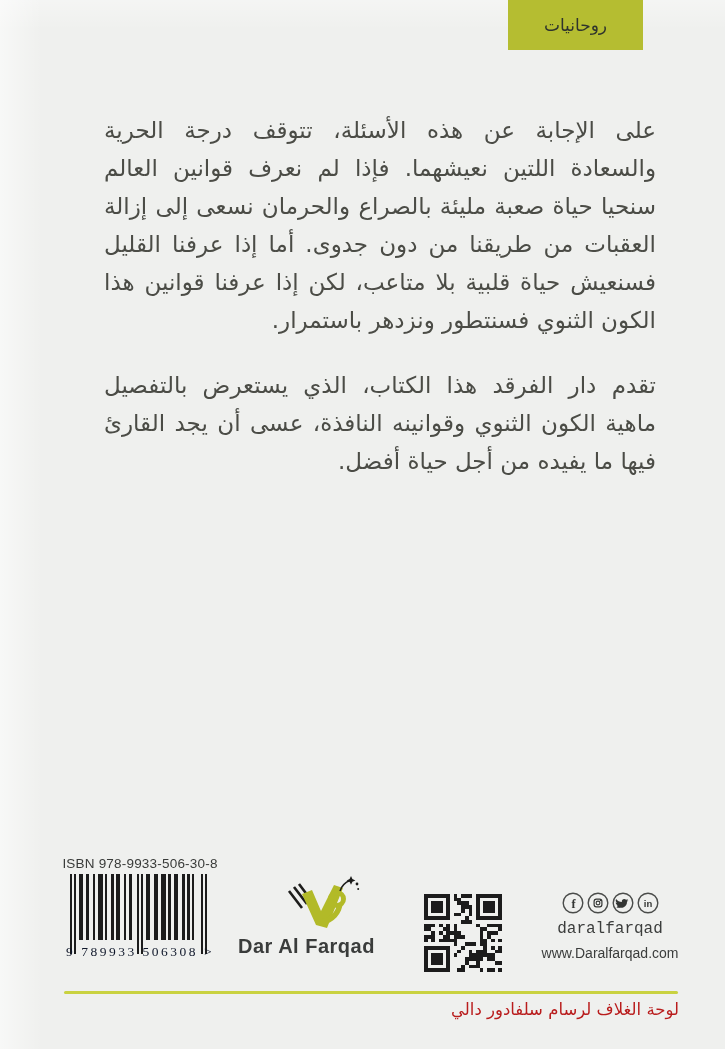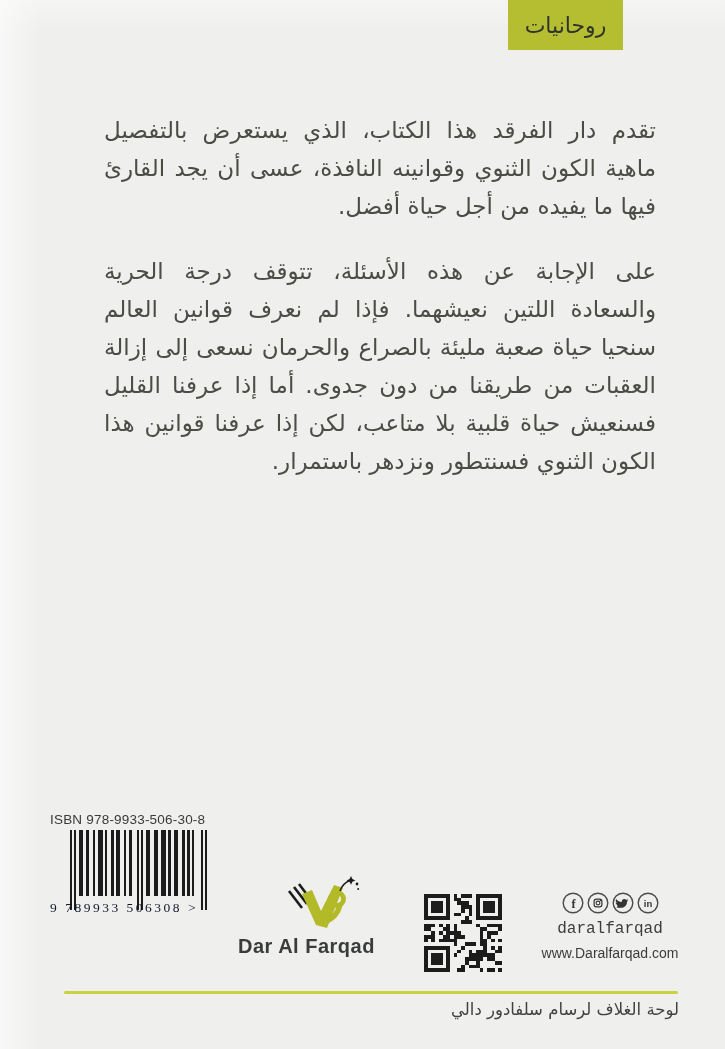--- a/index.html
+++ b/index.html
@@ -3,59 +3,59 @@
 <meta charset="utf-8">
 <style>
   html,body{margin:0;padding:0;}
   body{width:725px;height:1049px;position:relative;overflow:hidden;
        background:#eff0ee;font-family:"DejaVu Sans",sans-serif;}
   .page{position:absolute;inset:0;}
   .page::before{content:"";position:absolute;inset:0;pointer-events:none;
        background:linear-gradient(to right, rgba(255,255,255,.55), rgba(255,255,255,0) 42px),
                   linear-gradient(to bottom, rgba(255,255,255,.35), rgba(255,255,255,0) 30px);}
   
-  .badge{position:absolute;left:508px;top:0;width:115px;height:50px;background:#b5bd31;
+  .badge{position:absolute;left:508px;top:0;width:135px;height:50px;background:#b5bd31;
        color:#2f342d;display:flex;align-items:center;justify-content:center;
-       font-size:22px;direction:rtl;}
+       font-size:17px;direction:rtl;}
   
   .blurb{position:absolute;top:111px;left:104px;width:552px;direction:rtl;
        text-align:justify;color:#4b4c46;font-size:23px;line-height:38px;}
   .blurb p{margin:0 0 27px 0;}
   
-  .isbn-block{position:absolute;left:50px;top:812px;width:180px;}
+  .isbn-block{position:absolute;left:50px;top:856px;width:180px;text-align:center;}
   .isbn-label{font-family:"Liberation Sans",sans-serif;font-size:13.5px;color:#393b39;
        letter-spacing:.2px;white-space:nowrap;}
   #barcode{display:block;margin:3px auto 0;}
   .barcode-digits{font-family:Liberation Serif, serif;font-size:13.5px;color:#0f172a;
        letter-spacing:2.5px;margin-top:-12px;position:relative;white-space:nowrap;}
   .logo-block{position:absolute;left:238px;top:876px;width:166px;}
   .logo-mark{display:block;margin:0 auto;}
   .publisher-name{font-family:"Liberation Sans",sans-serif;font-weight:bold;font-size:20px;
        color:#3a3c3b;margin-top:1px;letter-spacing:.5px;}
   .qr{position:absolute;left:424px;top:894px;width:78px;height:78px;shape-rendering:crispEdges;}
   .social-block{position:absolute;left:540px;top:892px;width:140px;text-align:center;
        color:#3b3d3c;font-family:"Liberation Sans",sans-serif;}
   .icons{display:flex;justify-content:center;gap:3px;}
   .icons svg{width:22px;height:22px;display:block;}
   .social-handle{font-size:16px;margin-top:6px;font-family:Liberation Mono, monospace;}
   .website{font-size:14px;margin-top:7px;}
   .divider{position:absolute;left:64px;top:991px;width:614px;height:3px;background:#c9d240;
        border-radius:2px;}
-  .credit{position:absolute;right:46px;top:1000px;font-size:16.5px;color:#404040;direction:rtl;}
+  .credit{position:absolute;right:46px;top:1000px;font-size:16.5px;color:#b91c1c;direction:rtl;}
 </style>
 </head>
 <body>
 
 <div class="page">
 
   <div class="badge">روحانيات</div>
 
   <div class="blurb">
+    <p>على الإجابة عن هذه الأسئلة، تتوقف درجة الحرية والسعادة اللتين نعيشهما. فإذا لم نعرف قوانين العالم سنحيا حياة صعبة مليئة بالصراع والحرمان نسعى إلى إزالة العقبات من طريقنا من دون جدوى. أما إذا عرفنا القليل فسنعيش حياة قلبية بلا متاعب، لكن إذا عرفنا قوانين هذا الكون الثنوي فسنتطور ونزدهر باستمرار.</p>
     <p>تقدم دار الفرقد هذا الكتاب، الذي يستعرض بالتفصيل ماهية الكون الثنوي وقوانينه النافذة، عسى أن يجد القارئ فيها ما يفيده من أجل حياة أفضل.</p>
-    <p>على الإجابة عن هذه الأسئلة، تتوقف درجة الحرية والسعادة اللتين نعيشهما. فإذا لم نعرف قوانين العالم سنحيا حياة صعبة مليئة بالصراع والحرمان نسعى إلى إزالة العقبات من طريقنا من دون جدوى. أما إذا عرفنا القليل فسنعيش حياة قلبية بلا متاعب، لكن إذا عرفنا قوانين هذا الكون الثنوي فسنتطور ونزدهر باستمرار.</p>
   </div>
 
   <div class="isbn-block">
     <div class="isbn-label">ISBN 978-9933-506-30-8</div>
     <svg id="barcode" width="150" height="82" viewBox="0 0 150 82" shape-rendering="crispEdges">
         <rect x="5" y="0" width="2" height="80" fill="#1c1c1c"></rect>
         <rect x="9" y="0" width="2" height="80" fill="#1c1c1c"></rect>
         <rect x="14" y="0" width="4" height="66" fill="#1c1c1c"></rect>
         <rect x="21" y="0" width="3" height="66" fill="#1c1c1c"></rect>
         <rect x="28" y="0" width="2" height="66" fill="#1c1c1c"></rect>

